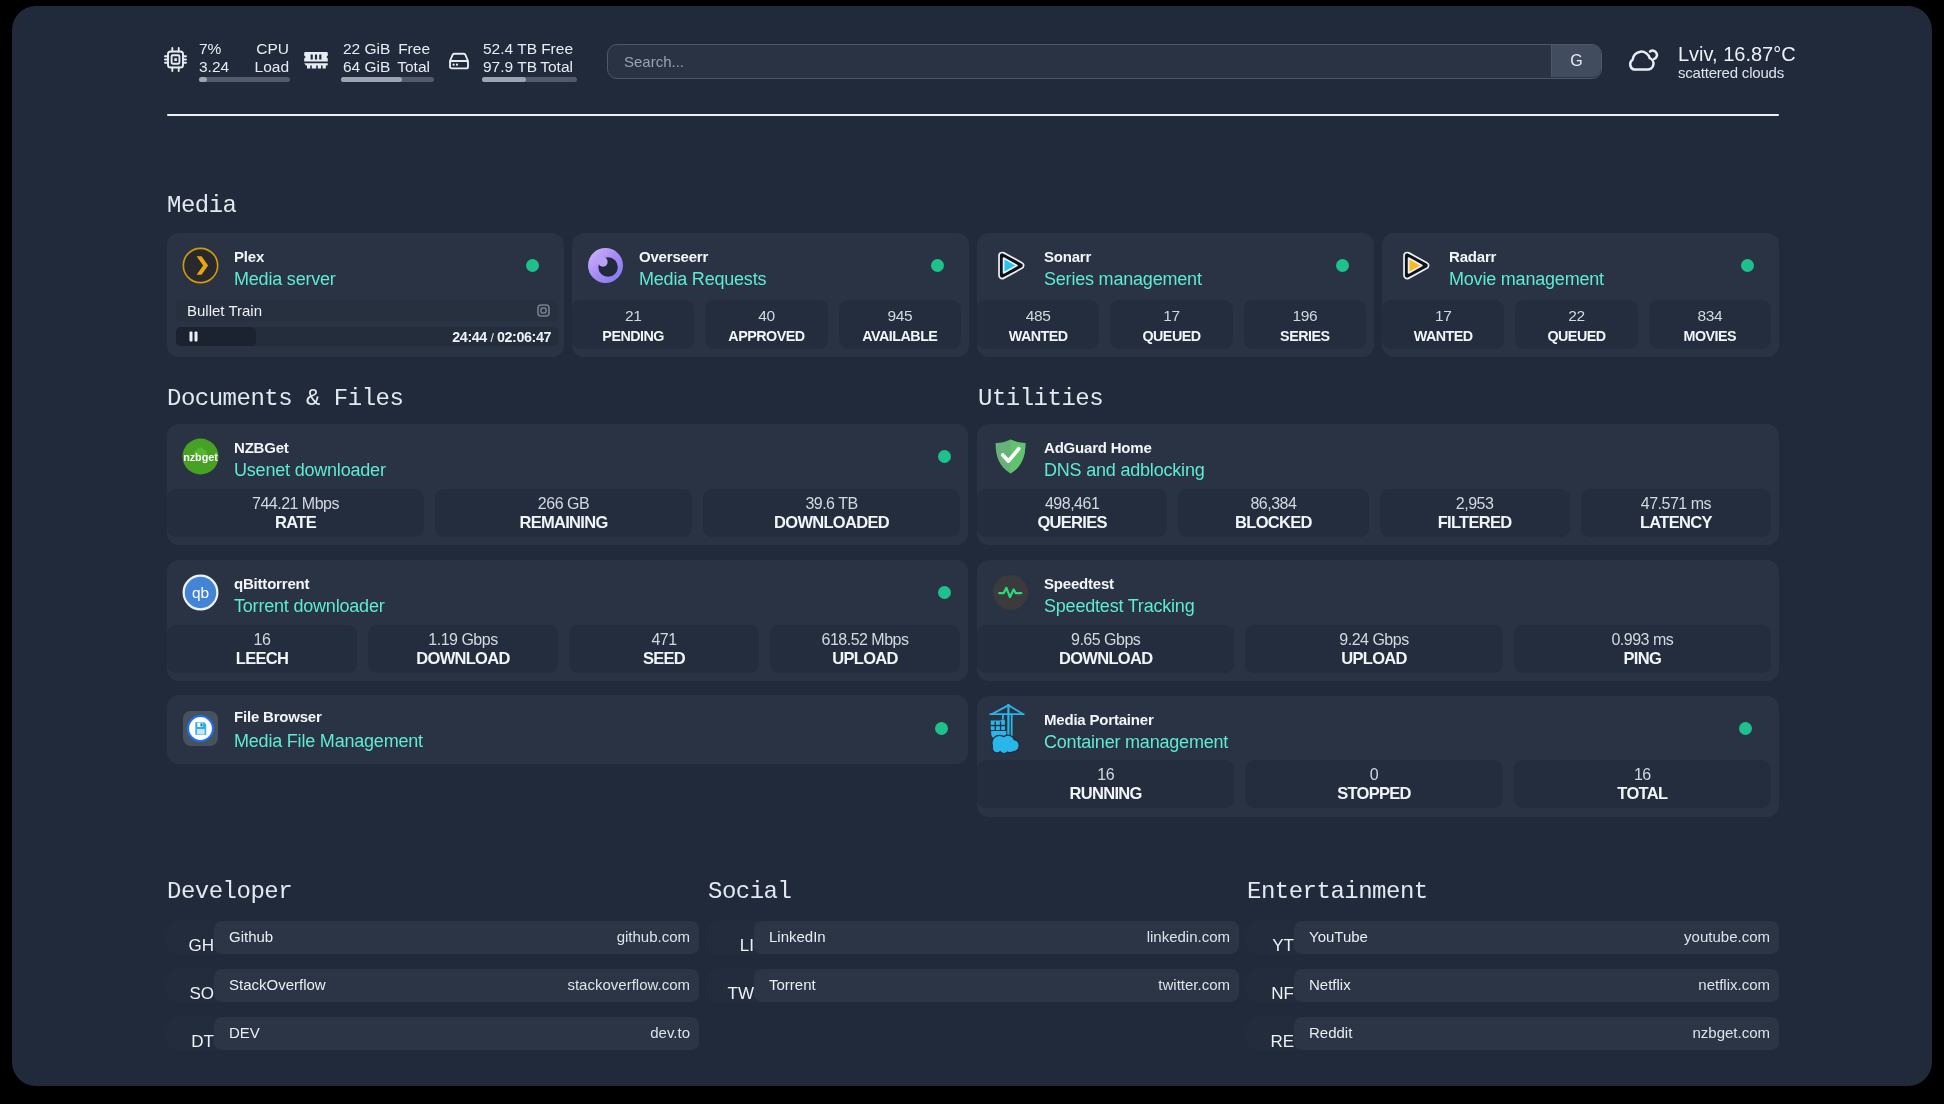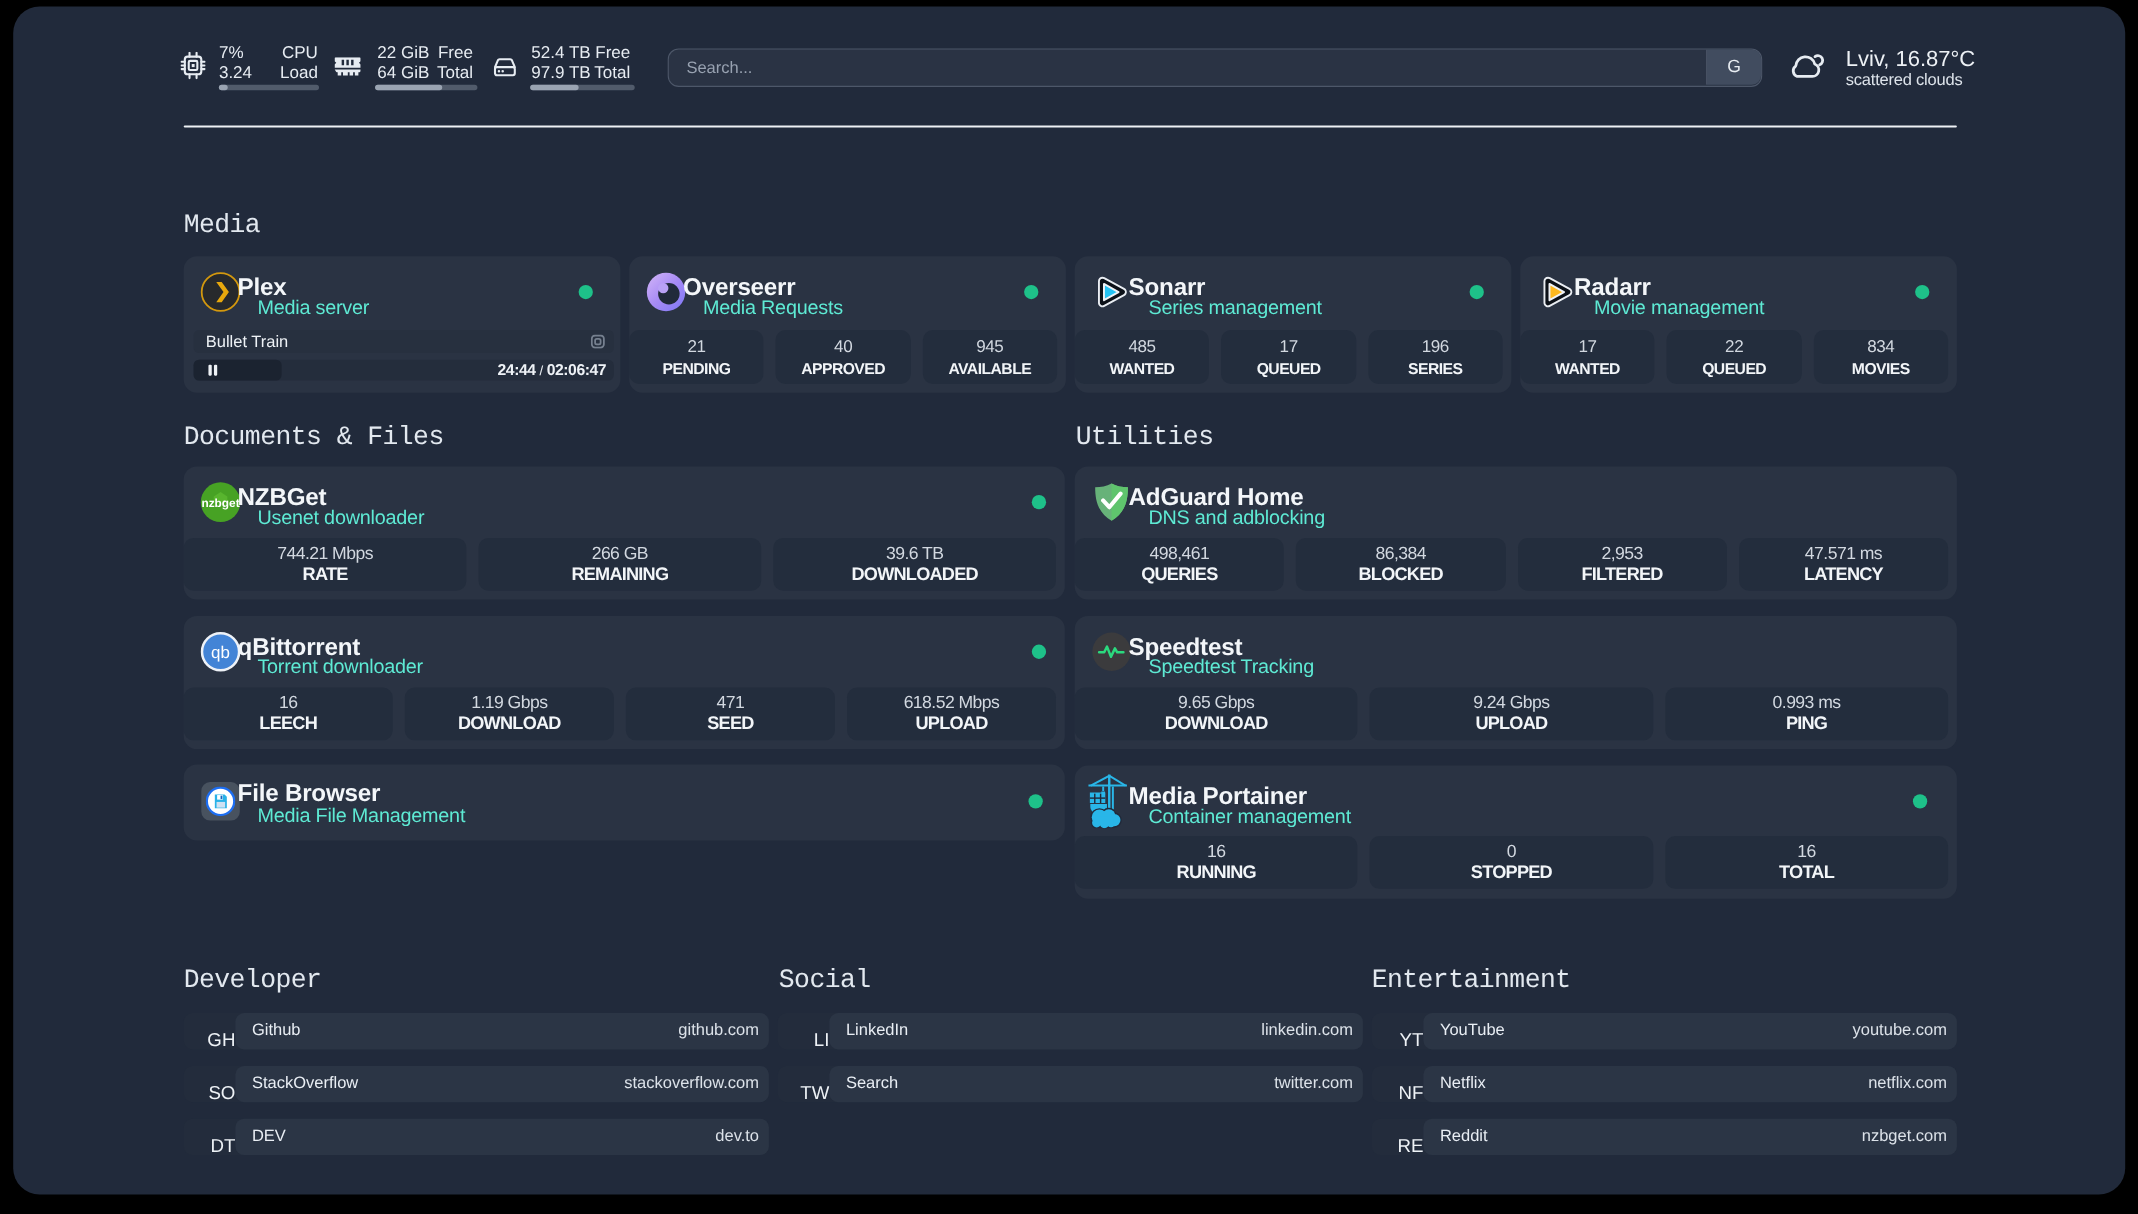--- a/index.html
+++ b/index.html
@@ -4,21 +4,21 @@
 <style>
   * { margin:0; padding:0; box-sizing:border-box; }
   html,body { width:1944px; height:1104px; background:#000; overflow:hidden; }
   body { font-family:"Liberation Sans", sans-serif; }
   .app { position:absolute; left:12px; top:6px; width:1920px; height:1080px;
          border-radius:24px; background:#212a3b; overflow:hidden; }
   .abs { position:absolute; }
   .hr { position:absolute; left:155px; top:108px; width:1612px; height:2px; background:#eef1f5; border-radius:1px; }
   .h2 { position:absolute; font-size:24px; color:#e2e8ef; letter-spacing:-0.5px;font-family:Liberation Mono, monospace; }
   .card { position:absolute; background:#2a3343; border-radius:12px; }
-  .ctitle { position:absolute; left:49px; top:15px; font-size:22px; font-weight:700; color:#f3f6f9; letter-spacing:-0.2px;}
+  .ctitle { position:absolute; left:67px; top:15px; font-size:15px; font-weight:700; color:#f3f6f9; letter-spacing:-0.2px;}
   .csub   { position:absolute; left:67px; top:36px; font-size:18px; color:#5eead4; letter-spacing:-0.2px; }
   .dot { position:absolute; width:13px; height:13px; border-radius:50%; background:#1ec189; }
   .tiles { position:absolute; left:0; right:8px; display:flex; gap:11px; }
   .tile { flex:1; background:#232d3d; border-radius:9px; text-align:center; padding-top:5px; }
   .tnum { font-size:16px; line-height:20px; color:#d2d8e0; letter-spacing:-0.5px; }
   .tlab { font-size:16.5px; line-height:16px; font-weight:700; color:#f2f5f8; letter-spacing:-0.7px; }
   .tilesm .tile { padding-top:7px; }
   .tilesm .tnum { font-size:15.5px; line-height:17px; letter-spacing:-0.4px; }
   .tilesm .tlab { font-size:14.3px; line-height:15px; margin-top:5px; letter-spacing:-0.5px; }
   .icon36 { position:absolute; left:15px; top:14px; width:37px; height:37px; }
@@ -397,21 +397,21 @@
   <div class="lrow" style="left:695px;top:915px">
     <div class="ab">LI</div>
       <div class="pill">
         <div class="nm">LinkedIn</div>
         <div class="ur">linkedin.com</div>
       </div>
   </div>
   <div class="lrow" style="left:695px;top:963px">
     <div class="ab">TW</div>
       <div class="pill">
-        <div class="nm">Search</div>
+        <div class="nm">Torrent</div>
         <div class="ur">twitter.com</div>
       </div>
   </div>
 
   <div class="lrow" style="left:1235px;top:915px">
     <div class="ab">YT</div>
       <div class="pill">
         <div class="nm">YouTube</div>
         <div class="ur">youtube.com</div>
       </div>

